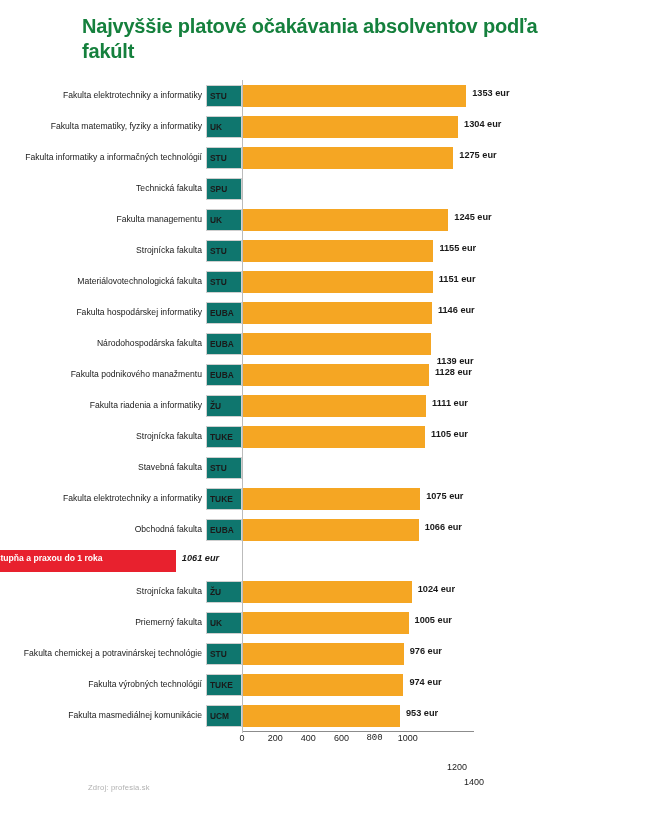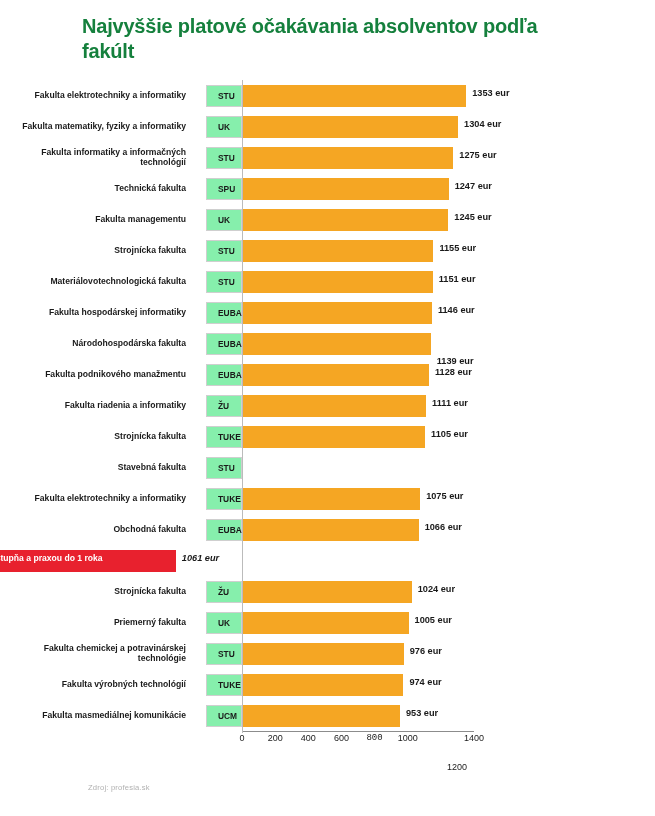--- a/index.html
+++ b/index.html
@@ -37,41 +37,41 @@
     top: 80px;
     width: 655px;
   }
   .row {
     display: flex;
     align-items: center;
     height: 31px;
   }
   .cat-label {
     width: 206px;
-    padding-right: 20px;
+    padding-right: 4px;
     box-sizing: border-box;
     text-align: right;
     font-size: 8.6px;
-    font-weight: bold;
+    font-weight: normal;
     color: #1a1a1a;
     line-height: 1.15;
   }
   .tag {
     width: 36px;
     height: 22px;
     flex: 0 0 36px;
-    background: #86efac;
+    background: #0f766e;
     border: 1px solid #cfcfcf;
     box-sizing: border-box;
     font-size: 8.4px;
     font-weight: bold;
     color: #1a1a1a;
     display: flex;
     align-items: center;
-    padding-left: 11px;
+    padding-left: 3px;
   }
   .bar-area {
     position: relative;
     flex: 1 1 auto;
     height: 31px;
   }
   .bar {
     position: absolute;
     left: 0;
     top: 4.5px;
@@ -173,24 +173,20 @@
         <div class="cat-label">Fakulta informatiky a informačných technológií</div>
         <div class="tag">STU</div>
         <div class="bar-area">
           <div class="bar" style="width: 211.286px;"></div>
           <div class="bar-value" style="left: 217.286px;">1275 eur</div>
         </div>
       </div>
       <div class="row">
         <div class="cat-label">Technická fakulta</div>
         <div class="tag">SPU</div>
-        <div class="bar-area">
-          <div class="bar" style="width: 206.646px;"></div>
-          <div class="bar-value" style="left: 212.646px;">1247 eur</div>
-        </div>
       </div>
       <div class="row">
         <div class="cat-label">Fakulta managementu</div>
         <div class="tag">UK</div>
         <div class="bar-area">
           <div class="bar" style="width: 206.314px;"></div>
           <div class="bar-value" style="left: 212.314px;">1245 eur</div>
         </div>
       </div>
       <div class="row">
@@ -319,20 +315,20 @@
       </div>
       <div class="axis">
         <div class="axis-line" style="width: 232px;"></div>
         <div class="axis-tick" style="left: 0px;">0</div>
         <div class="axis-tick" style="left: 33.1429px;">200</div>
         <div class="axis-tick" style="left: 66.2857px;">400</div>
         <div class="axis-tick" style="left: 99.4286px;">600</div>
         <div class="axis-tick" style="left: 132.571px; font-family: Liberation Mono, monospace;">800</div>
         <div class="axis-tick" style="left: 165.714px;">1000</div>
         <div class="axis-tick" style="left: 215px; margin-top: 29px;">1200</div>
-        <div class="axis-tick" style="left: 232px;">1400</div>
+        <div class="axis-tick" style="left: 232px; margin-top: 44px;">1400</div>
       </div>
     </div>
 
   <div class="source">Zdroj: profesia.sk</div>
 
 <div class="plot-border-left" style="height: 653px;"></div>
   </div>
 
 </body></html>

